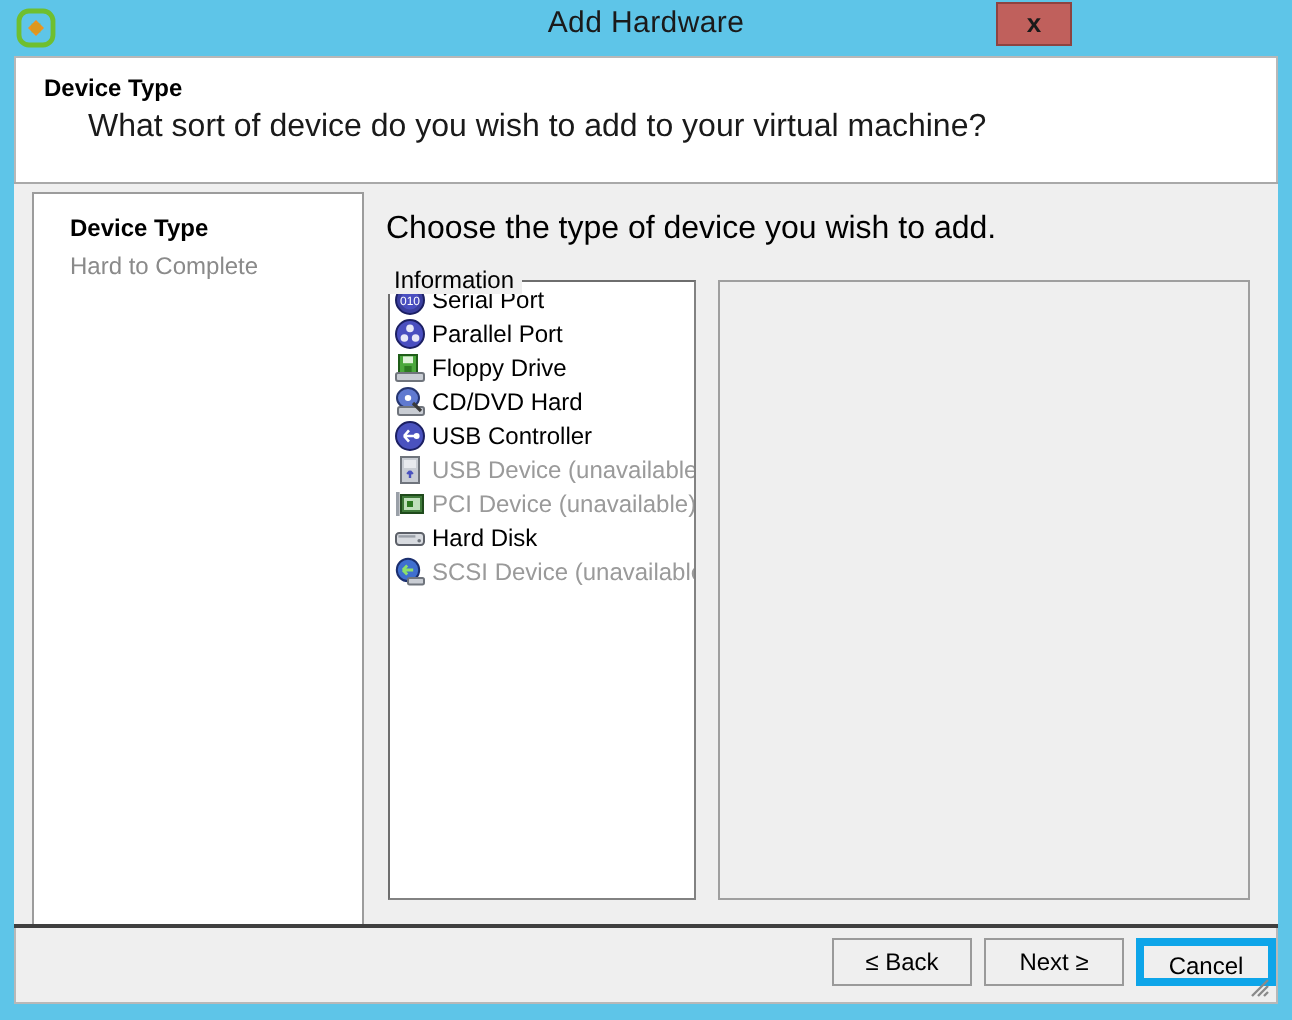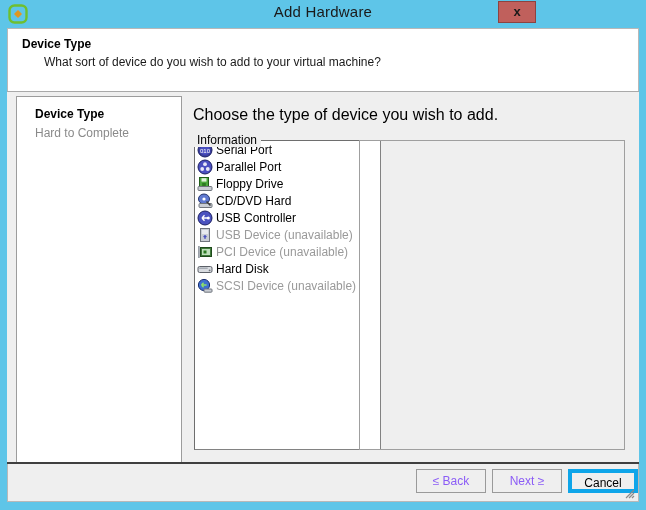--- a/index.html
+++ b/index.html
@@ -78,21 +78,21 @@
   #header-title {
     position: absolute;
     left: 14px; top: 8px;
     font-size: 12px;
     font-weight: bold;
     color: #000000;
   }
   #header-subtitle {
     position: absolute;
     left: 36px; top: 26px;
-    font-size: 12px;
+    font-size: 16px;
     color: #1a1a1a;
   }
   #header-rule {
     position: absolute;
     left: 7px; top: 91px;
     width: 632px;
     height: 1px;
     background: #a9a9a9;
   }
 
@@ -137,21 +137,21 @@
     left: 10px; top: 14px;
     font-size: 16px;
     color: #000000;
     white-space: nowrap;
   }
 
   
   #device-list {
     position: absolute;
     left: 11px; top: 48px;
-    width: 187px;
+    width: 154px;
     height: 310px;
     background: #ffffff;
     border: 1px solid #828282;
     border-top-color: #6e6e6e;
     border-left-color: #6e6e6e;
     box-sizing: border-box;
     overflow: hidden;
   }
   .device-row {
     position: relative;
@@ -218,21 +218,21 @@
     height: 24px;
     background: #efefef;
     border: 1px solid #5c5c5c;
     box-sizing: border-box;
     font-size: 12px;
     text-align: center;
     line-height: 22px;
     color: #000000;
     font-family: "Liberation Sans", sans-serif;
   }
-  .dlg-button.disabled { color: #8b5cf6; border-color: #9a9a9a; }
+  .dlg-button.disabled { color: #000000; border-color: #9a9a9a; }
   #btn-back   { left: 408px; }
   #btn-next   { left: 484px; }
   #btn-cancel { left: 560px; border: 4px solid #0ea5e9; line-height: 20px; cursor: pointer; }
   #resize-grip {
     position: absolute;
     right: 3px; bottom: 2px;
     width: 12px; height: 12px;
   }
 </style>
 </head>

